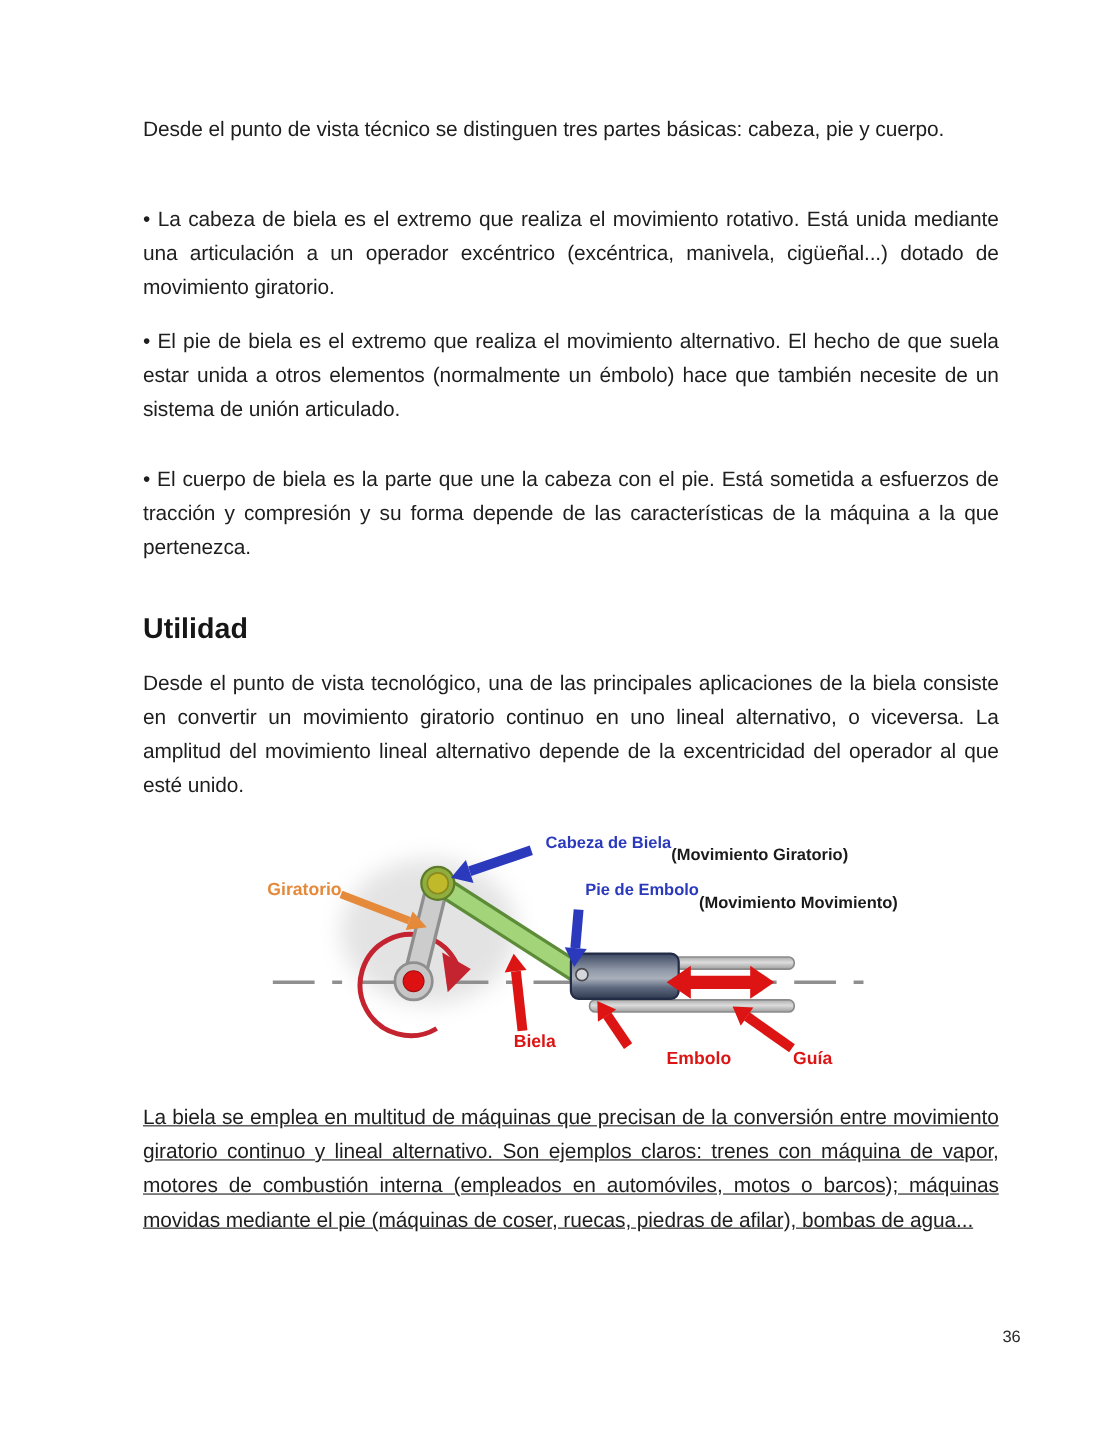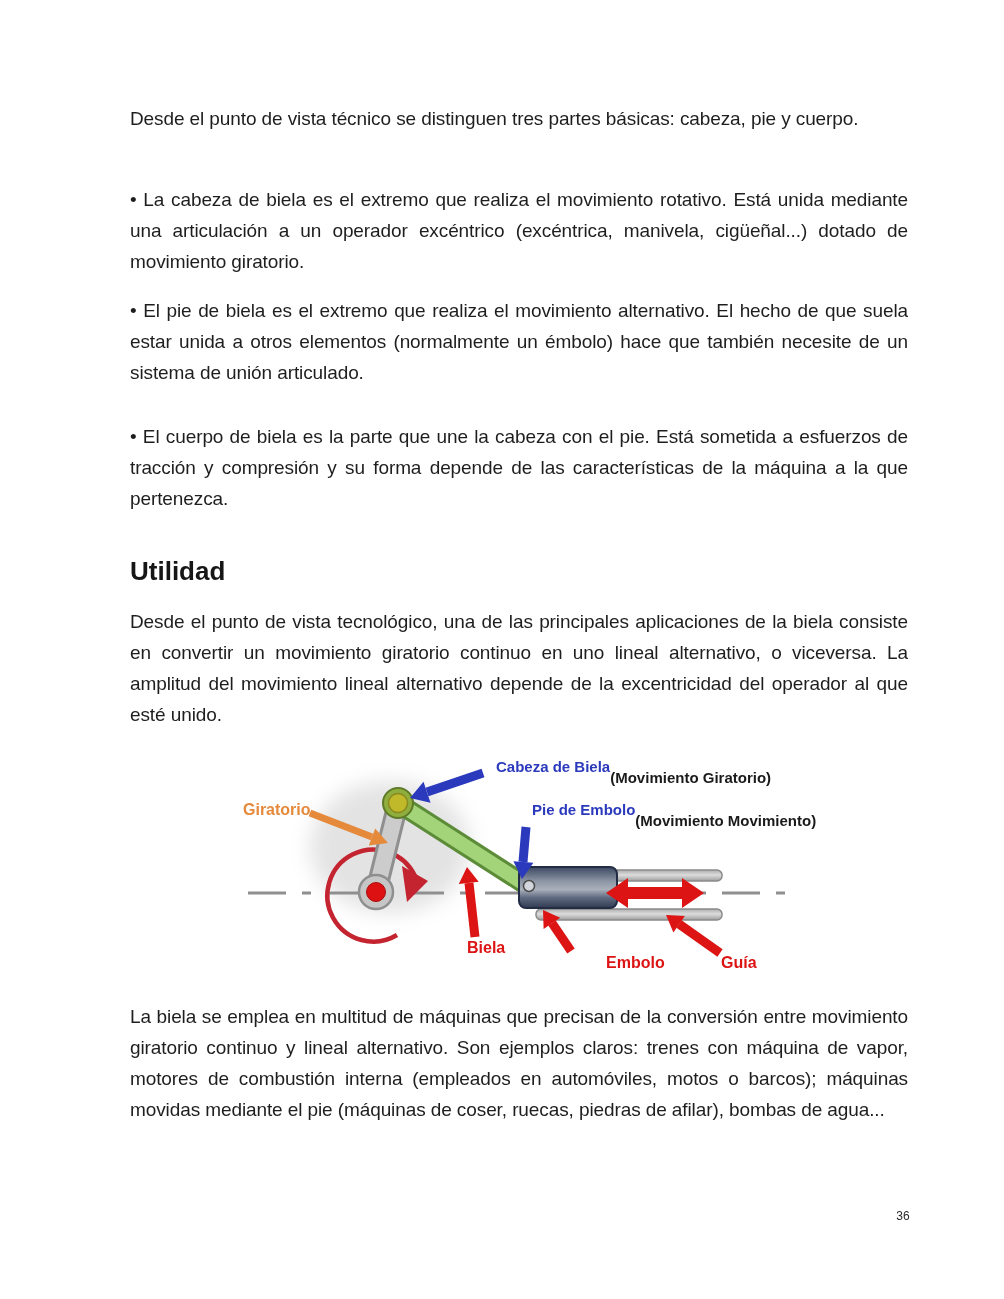--- a/index.html
+++ b/index.html
@@ -25,24 +25,24 @@
   .p1{top:103px;}
   .p2{top:184px;}
   .p3{top:295px;}
   .p4{top:421px;}
   .heading{
     position:absolute;left:0;top:556px;
     margin:0;
     font-size:26px;line-height:31px;font-weight:bold;color:#161616;
   }
   .p5{top:606px;}
-  .p6{top:1001px;}
+  .p6{top:1001px;text-decoration:underline;}
   .page-number{
     position:absolute;left:878px;top:1206px;width:50px;
-    font-size:12px;line-height:20px;color:#2a2a2a;text-align:center;
+    font-size:15px;line-height:20px;color:#2a2a2a;text-align:right;
   }
   
   .diagram{
     position:absolute;left:108px;top:755px;width:565px;height:228px;
   }
   .diagram svg{position:absolute;left:0;top:0;}
   .dlabel{
     position:absolute;
     font-weight:bold;
     white-space:nowrap;

